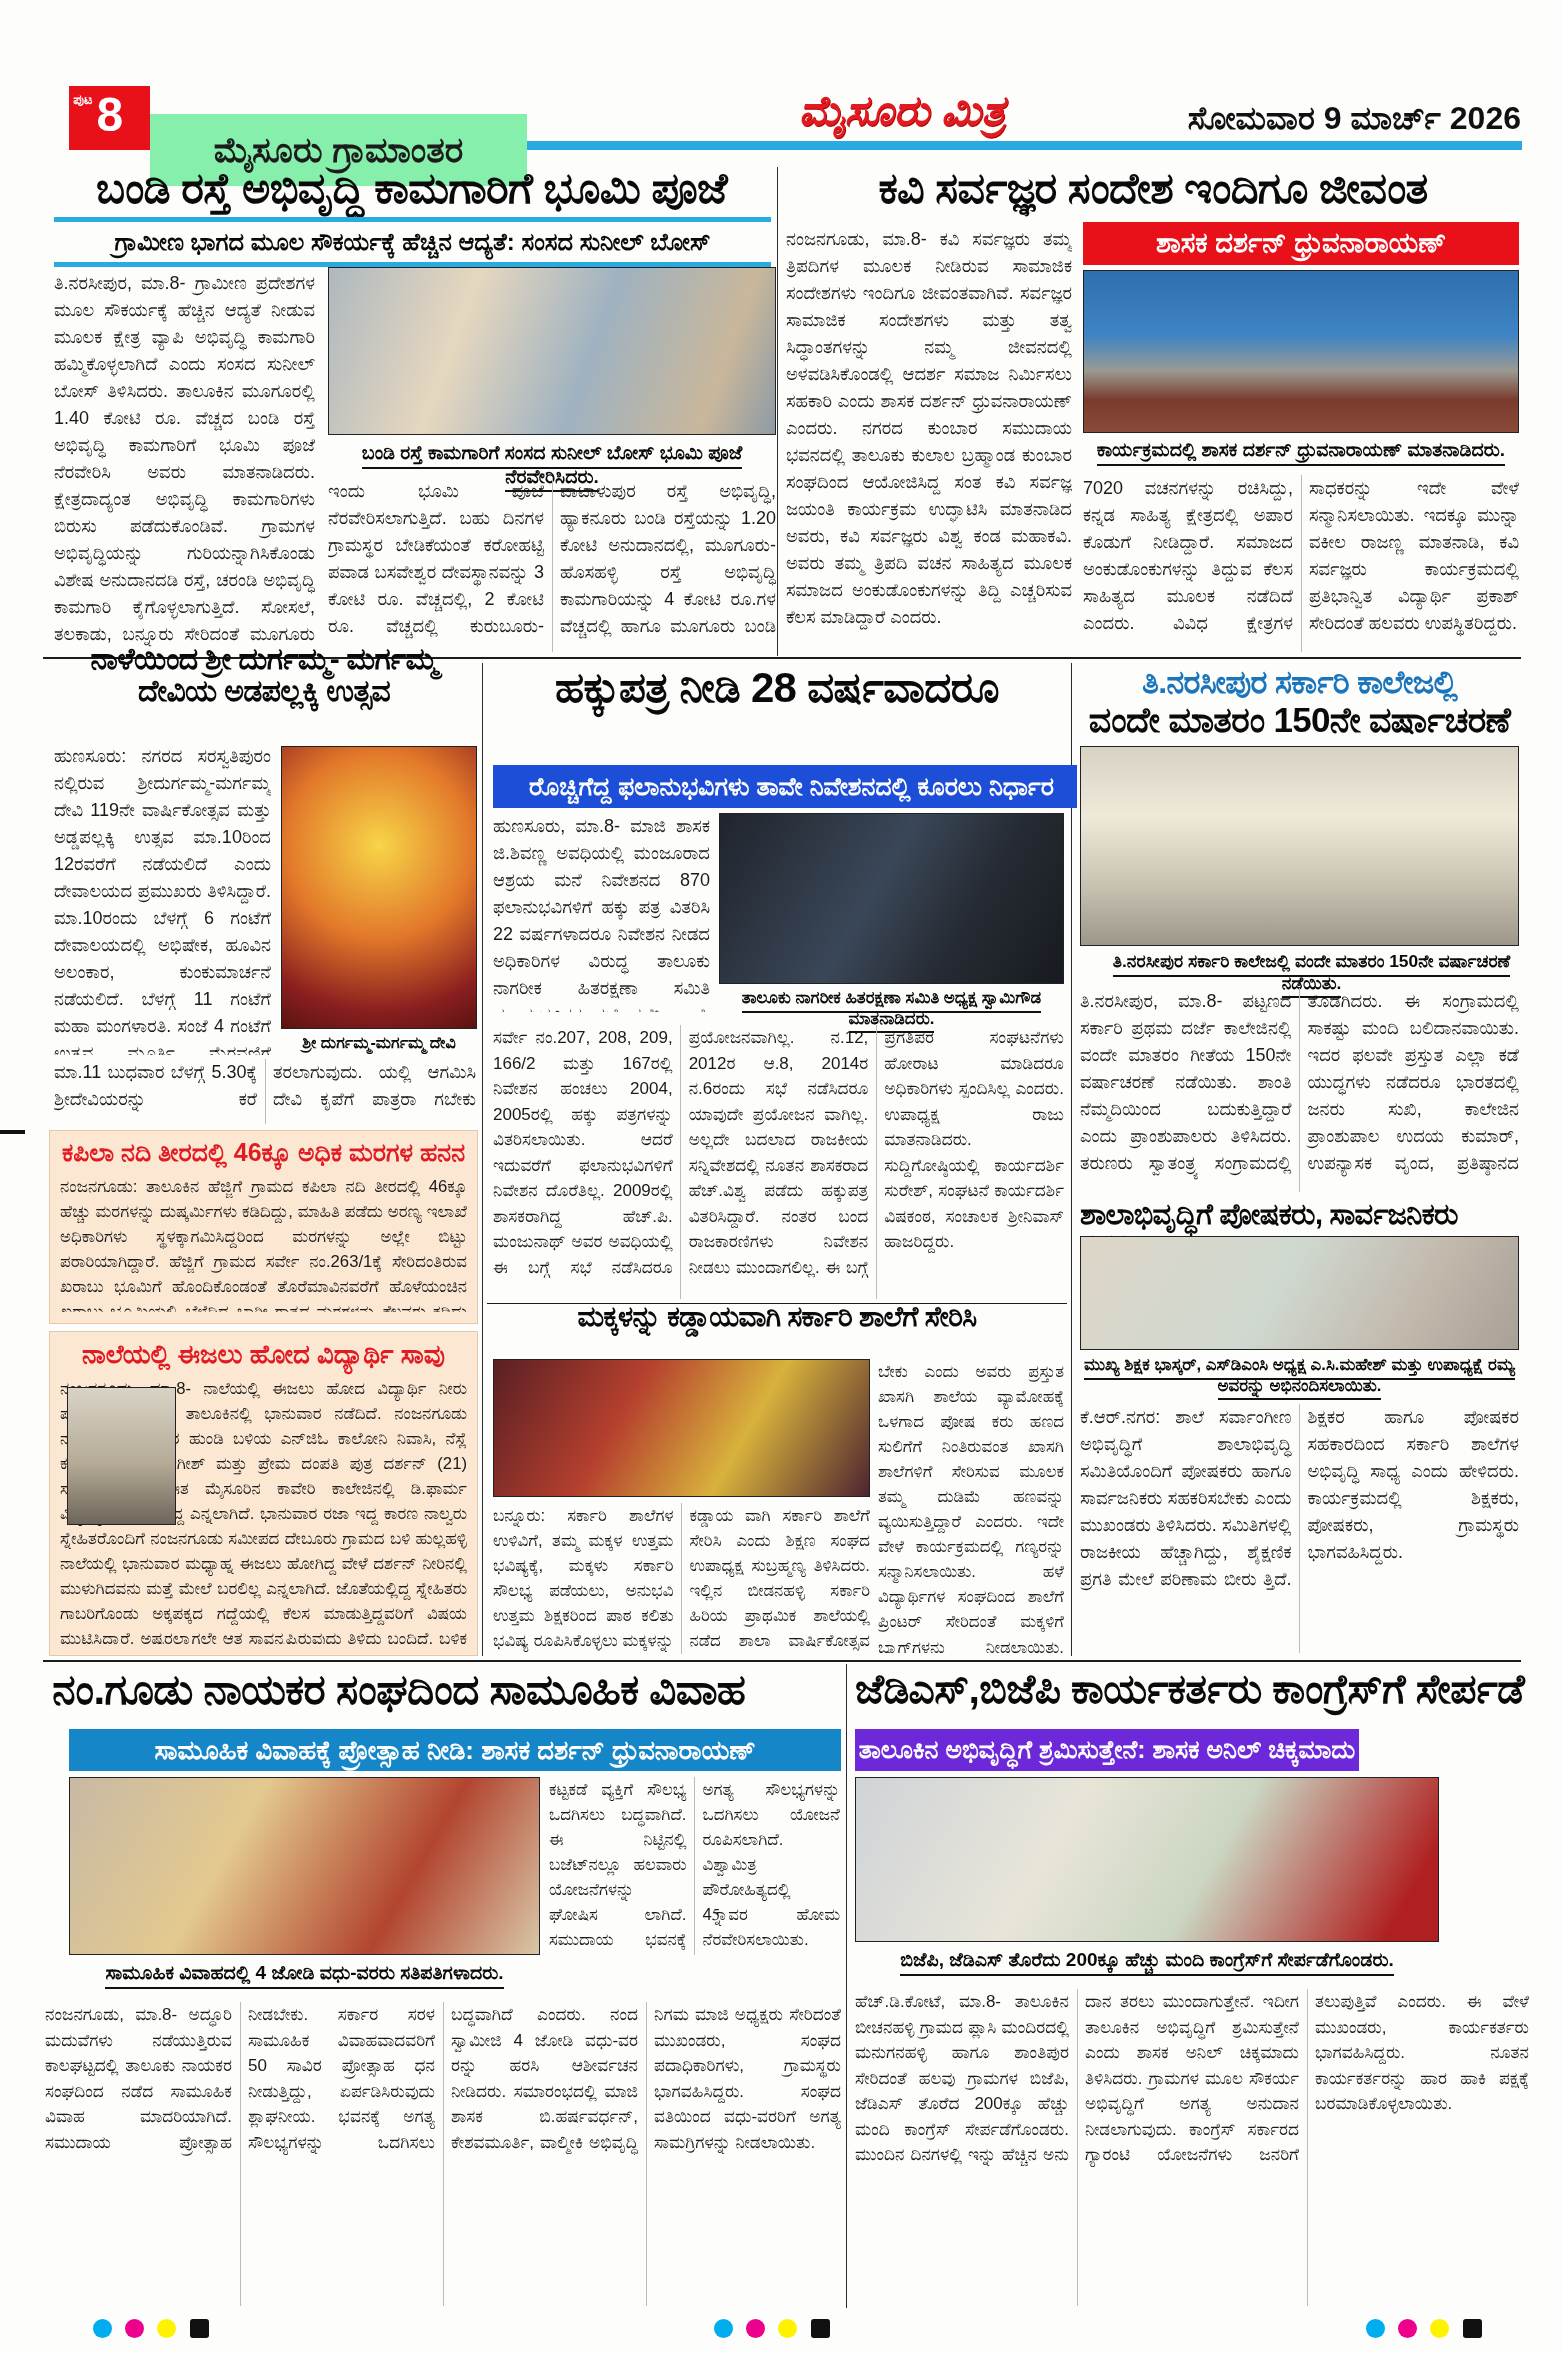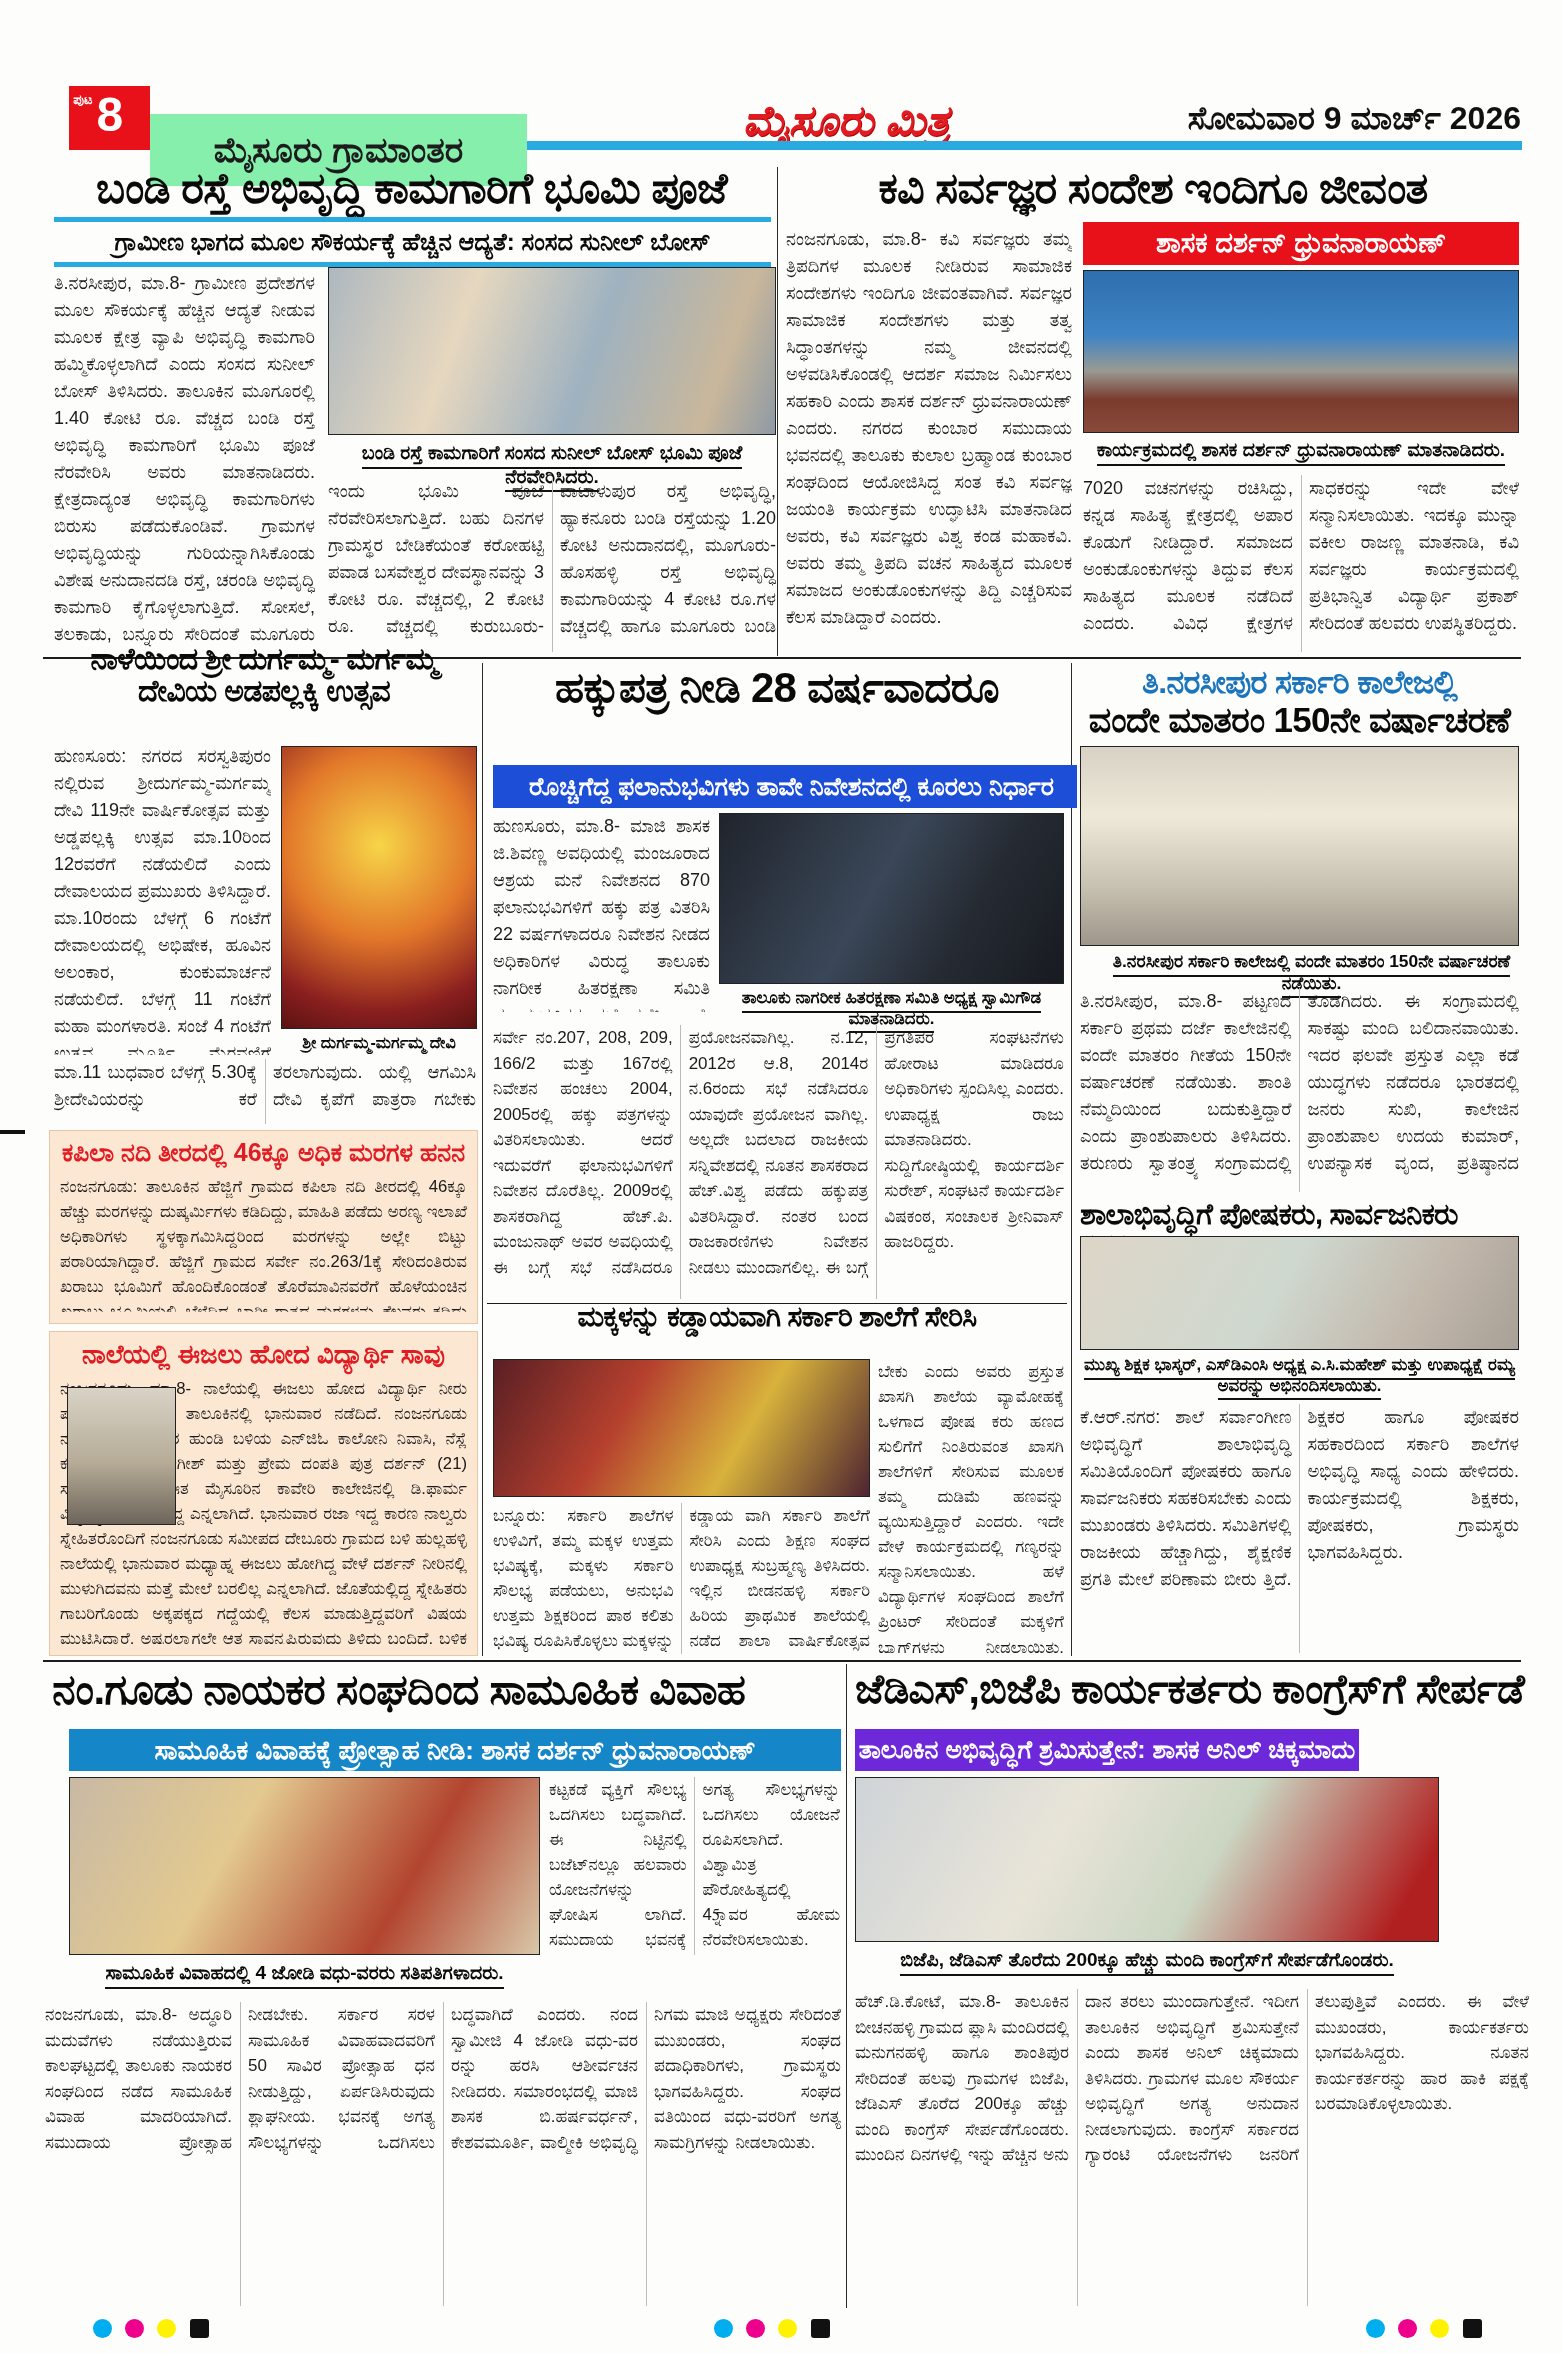--- a/index.html
+++ b/index.html
@@ -24,21 +24,21 @@
 
 <div class="page">
 
   <div class="abs" style="left:69px;top:86px;width:81px;height:64px;background:#e8111a;color:#fff;">
     <span style="position:absolute;left:4.3px;top:5.8px;font-size:13px;font-weight:bold;">ಪುಟ</span>
     <span style="position:absolute;left:27.5px;top:1.4px;font-size:48px;font-weight:900;">8</span>
   </div>
   <div class="abs" style="left:150px;top:86px;width:377px;height:72px;background:#86efac;display:flex;align-items:center;justify-content:center;margin-top:28px;">
     <span style="font-size:35px;font-weight:900;color:#1c1c1c;">ಮೈಸೂರು ಗ್ರಾಮಾಂತರ</span>
   </div>
-  <div class="abs" style="left:672px;top:87px;width:348px;height:58px;display:flex;align-items:flex-end;justify-content:center;">
+  <div class="abs" style="left:728px;top:87px;width:348px;height:58px;display:flex;align-items:flex-start;justify-content:center;">
     <span style="font-size:42px;font-weight:900;font-style:italic;color:#e11b22;text-shadow:0.7px 0.7px 0 #a00;">ಮೈಸೂರು ಮಿತ್ರ</span>
   </div>
   <div class="abs" style="left:1159px;top:100px;width:362px;font-size:32px;font-weight:900;text-align:right;color:#111;">ಸೋಮವಾರ 9 ಮಾರ್ಚ್ 2026</div>
   <div class="abs" style="left:527px;top:141px;width:995px;height:8.7px;background:#29abe2;"></div>
 
   <div class="vrule" style="left:777px;top:167px;height:489px;"></div>
 
   <div class="abs hl" style="left:51px;top:165px;width:721px;font-size:43px;">ಬಂಡಿ ರಸ್ತೆ ಅಭಿವೃದ್ಧಿ ಕಾಮಗಾರಿಗೆ ಭೂಮಿ ಪೂಜೆ</div>
   <div class="abs" style="left:54px;top:217px;width:717px;border-top:5px solid #29abe2;border-bottom:5px solid #29abe2;padding:5.8px 0;">
     <div style="font-size:24px;font-weight:900;text-align:center;color:#0a0a0a;">ಗ್ರಾಮೀಣ ಭಾಗದ ಮೂಲ ಸೌಕರ್ಯಕ್ಕೆ ಹೆಚ್ಚಿನ ಆದ್ಯತೆ: ಸಂಸದ ಸುನೀಲ್ ಬೋಸ್</div>

